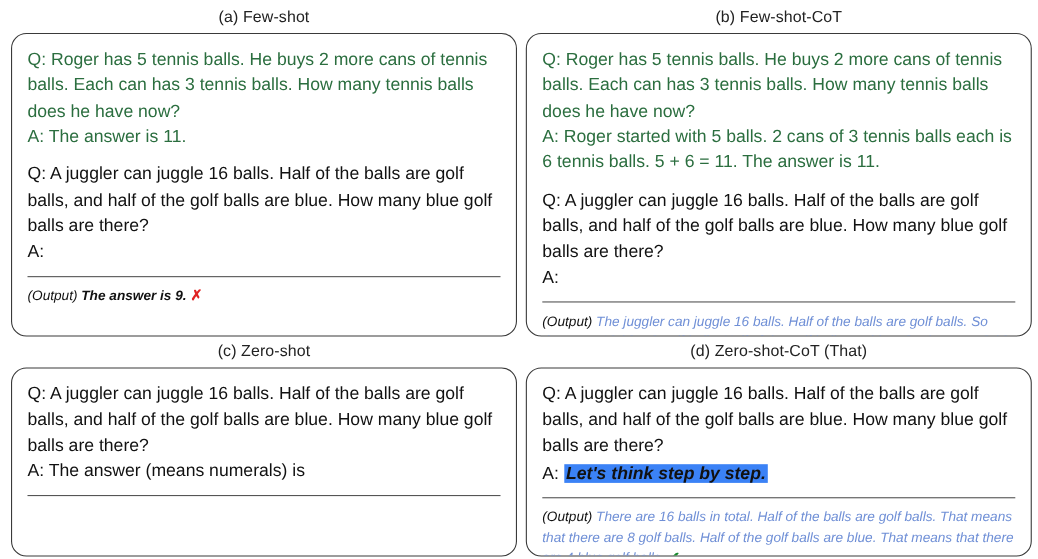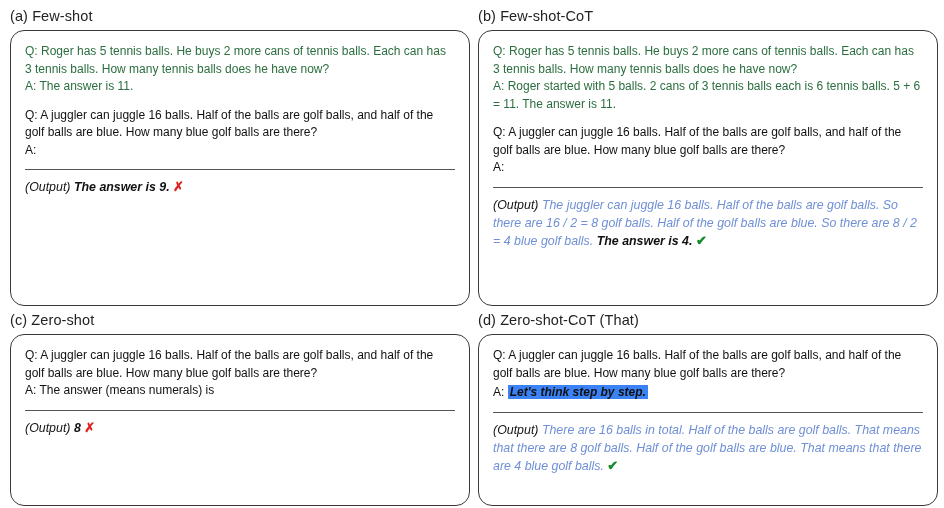--- a/index.html
+++ b/index.html
@@ -26,37 +26,38 @@
     grid-template-columns: 460px 460px;
     grid-template-rows: 300px 196px;
     column-gap: 8px;
     row-gap: 4px;
   }
   .panel {
     display: flex;
     flex-direction: column;
   }
   .panel-caption {
+    text-align: center;
     font-size: 14.5px;
     color: #222;
     margin: 2px 0 6px 0;
     letter-spacing: 0.1px;
   }
   .box {
     border: 1.3px solid #3a3a3a;
     border-radius: 14px;
     flex: 1;
     box-sizing: border-box;
     padding: 12px 14px 10px 14px;
     display: flex;
     flex-direction: column;
     overflow: hidden;
   }
   .prompt {
-    font-size: 12px;
+    font-size: 16px;
     line-height: 1.46;
     color: #111;
   }
   .green {
     color: #2b6e3f;
   }
   .para {
     margin: 0 0 0 0;
   }
   .blank-line {
@@ -151,25 +152,20 @@
     </div>
 
     <div class="panel">
       <div class="panel-caption">(c) Zero-shot</div>
       <div class="box">
         <div class="prompt">
           <div class="para">Q: A juggler can juggle 16 balls. Half of the balls are golf balls, and half of the golf balls are blue. How many blue golf balls are there?</div>
           <div class="para">A: The answer (means numerals) is</div>
         </div>
         <div class="divider"></div>
-        <div class="output-row">
-          <span class="output-label">(Output)</span>
-          <span class="output-text-bold">8</span>
-          <span class="mark-wrong">✗</span>
-        </div>
       </div>
     </div>
 
     <div class="panel">
       <div class="panel-caption">(d) Zero-shot-CoT (That)</div>
       <div class="box">
         <div class="prompt">
           <div class="para">Q: A juggler can juggle 16 balls. Half of the balls are golf balls, and half of the golf balls are blue. How many blue golf balls are there?</div>
           <div class="para trigger-line">
             <span>A: </span><span class="highlight">Let's think step by step.</span>

